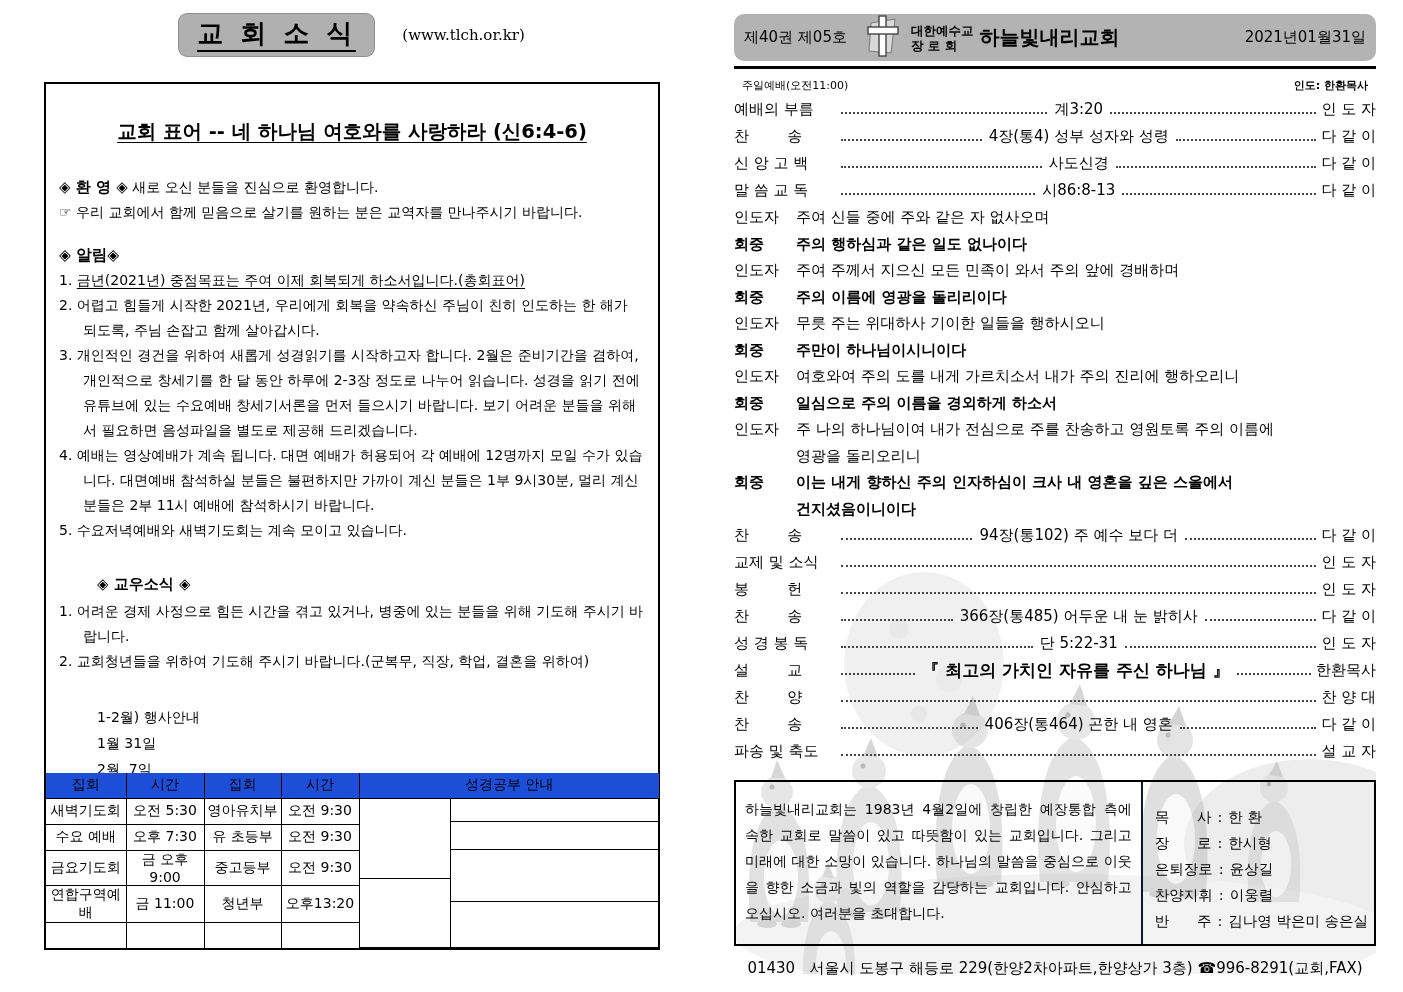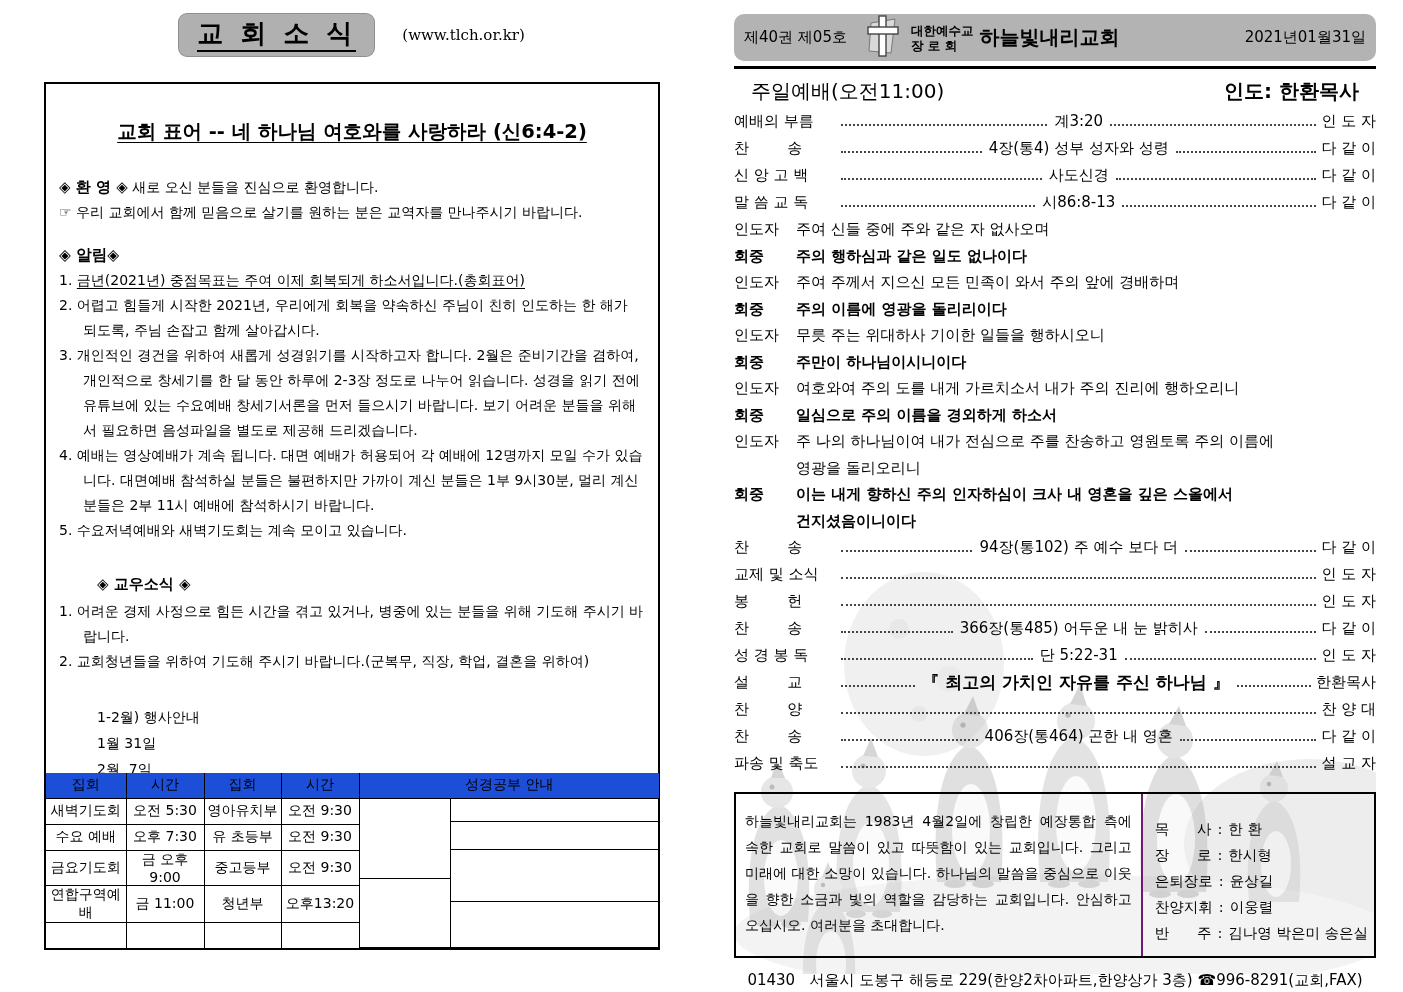--- a/index.html
+++ b/index.html
@@ -39,55 +39,55 @@
   .page-right{position:absolute;left:734px;top:14px;width:642px;}
   .r-content{position:relative;z-index:1;}
   .watermark{position:absolute;left:0;top:0;width:642px;height:960px;z-index:0;pointer-events:none;}
   .r-header{background:#b3b3b3;border-radius:10px;height:47px;display:flex;align-items:center;padding:0 10px;box-sizing:border-box;}
   .r-vol{font-size:15px;white-space:pre;}
   .r-logo{margin-left:14px;flex:none;}
   .r-denom{font-size:12.5px;font-weight:bold;line-height:15px;margin:0 6px 0 6px;white-space:pre;}
   .r-church{font-size:20px;font-weight:bold;letter-spacing:0px;white-space:nowrap;}
   .r-date{font-size:15px;margin-left:auto;white-space:pre;}
   .r-rule{border-top:3px solid #000;margin-top:5px;}
-  .service-line{display:flex;justify-content:space-between;font-size:20px;margin:9px 17px 3px;}
+  .service-line{display:flex;justify-content:space-between;font-size:11px;margin:9px 8px 3px;}
   .service-leader{font-weight:bold;}
   .order-line{display:flex;align-items:flex-end;height:27px;font-size:15px;}
   .ol{width:102px;flex:none;white-space:pre;line-height:27px;}
   .oc{white-space:pre;line-height:27px;padding:0 2px;}
   .ob{white-space:pre;line-height:27px;flex:none;}
   .dots{flex:1 1 auto;border-bottom:2px dotted #444;margin:0 5px 9px;min-width:12px;height:0;}
   .sermon .oc{font-weight:bold;font-size:17px;}
   .rr-line{display:flex;font-size:15px;line-height:26.5px;}
   .rr-role{width:62px;flex:none;}
   .rr-text{flex:1;}
   .rr-bold{font-weight:bold;}
   .about-box{border:2px solid #000;display:flex;margin-top:15px;min-height:158px;box-sizing:border-box;background:transparent;}
-  .about-left{width:460px;box-sizing:border-box;border-right:2px solid #701a75;padding:14px 9px 10px;font-size:14px;line-height:26px;text-align:justify;}
+  .about-left{width:460px;box-sizing:border-box;border-right:2px solid #0f172a;padding:14px 9px 10px;font-size:14px;line-height:26px;text-align:justify;}
   .about-right{flex:1;padding:22px 6px 10px 12px;font-size:14.5px;line-height:26px;}
   .staff-line{display:flex;}
   .s-role{flex:none;white-space:pre;}
   .s-colon{margin:0 6px;}
   .s-name{white-space:pre;}
   .r-footer{text-align:center;font-size:15px;margin-top:13px;white-space:pre;}
 </style>
 </head>
 <body>
 
 <div class="page-left">
   <div class="masthead">
     <div class="masthead-box">
       <span class="masthead-title">교 회 소 식</span>
     </div>
     <span class="masthead-url">(www.tlch.or.kr)</span>
   </div>
 
   <div class="main-box">
     <div class="box-body">
-      <div class="motto">교회 표어 -- 네 하나님 여호와를 사랑하라 (신6:4-2)</div>
+      <div class="motto">교회 표어 -- 네 하나님 여호와를 사랑하라 (신6:4-6)</div>
 
       <div class="lline welcome"><span class="wlabel">◈ 환 영 ◈</span><span> 새로 오신 분들을 진심으로 환영합니다.</span></div>
       <div class="lline">☞ 우리 교회에서 함께 믿음으로 살기를 원하는 분은 교역자를 만나주시기 바랍니다.</div>
 
       <div class="sec-title">◈ 알림◈</div>
       <div class="n-item"><span>1.</span> <span class="underlined">금년(2021년) 중점목표는 주여 이제 회복되게 하소서입니다.(총회표어)</span></div>
       <div class="n-item"><span>2.</span> <span>어렵고 힘들게 시작한 2021년, 우리에게 회복을 약속하신 주님이 친히 인도하는 한 해가 되도록, 주님 손잡고 함께 살아갑시다.</span></div>
       <div class="n-item"><span>3.</span> <span>개인적인 경건을 위하여 새롭게 성경읽기를 시작하고자 합니다. 2월은 준비기간을 겸하여, 개인적으로 창세기를 한 달 동안 하루에 2-3장 정도로 나누어 읽습니다. 성경을 읽기 전에 유튜브에 있는 수요예배 창세기서론을 먼저 들으시기 바랍니다. 보기 어려운 분들을 위해서 필요하면 음성파일을 별도로 제공해 드리겠습니다.</span></div>
       <div class="n-item"><span>4.</span> <span>예배는 영상예배가 계속 됩니다. 대면 예배가 허용되어 각 예배에 12명까지 모일 수가 있습니다. 대면예배 참석하실 분들은 불편하지만 가까이 계신 분들은 1부 9시30분, 멀리 계신 분들은 2부 11시 예배에 참석하시기 바랍니다.</span></div>
       <div class="n-item"><span>5.</span> <span>수요저녁예배와 새벽기도회는 계속 모이고 있습니다.</span></div>

